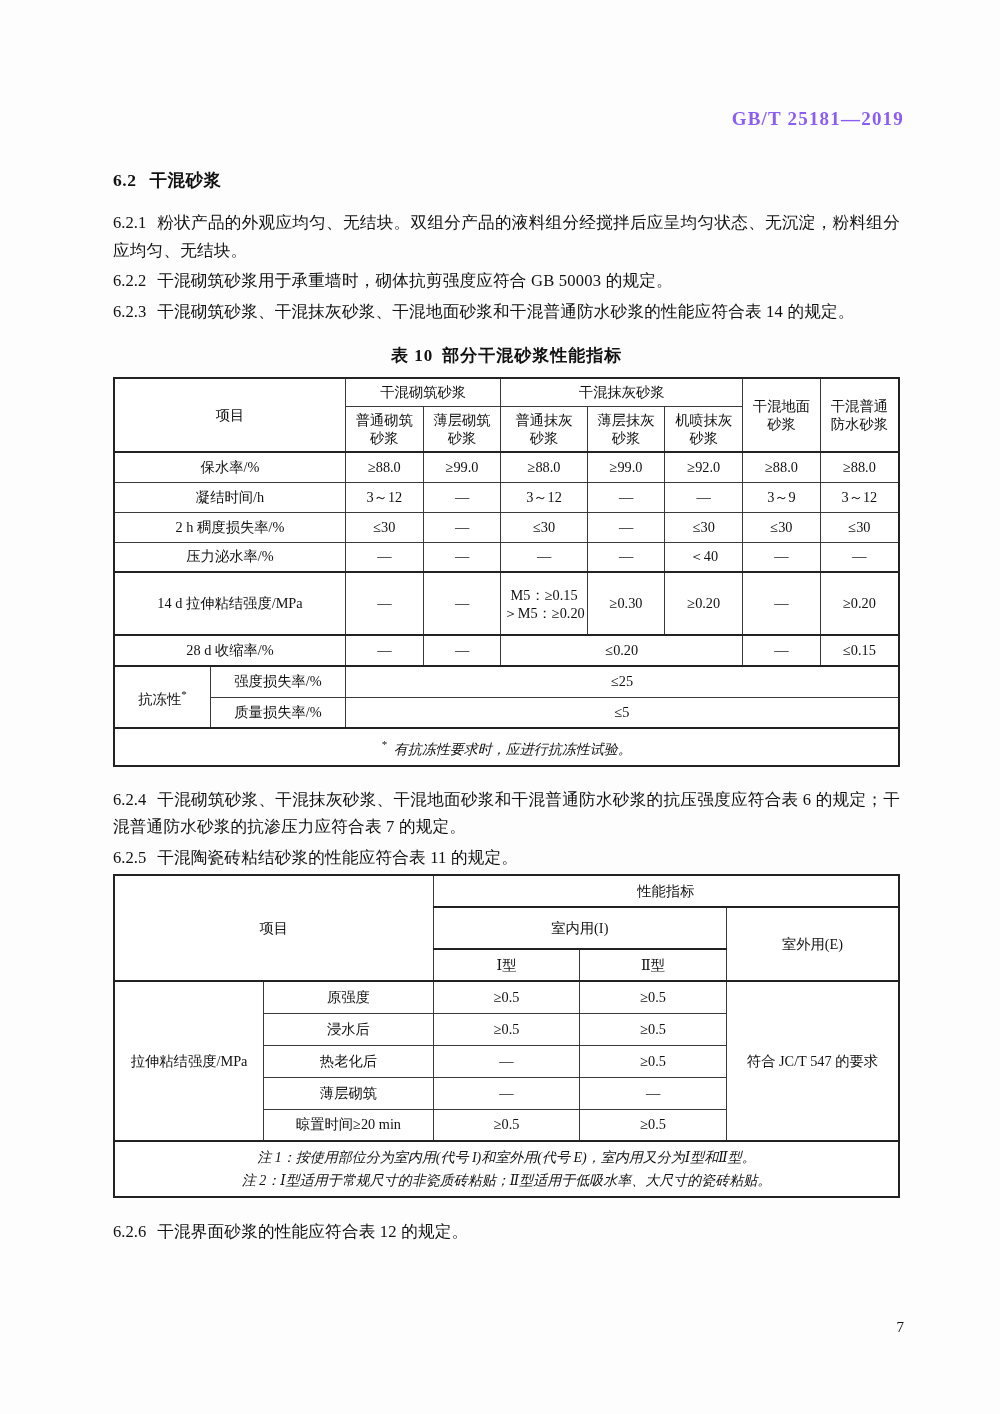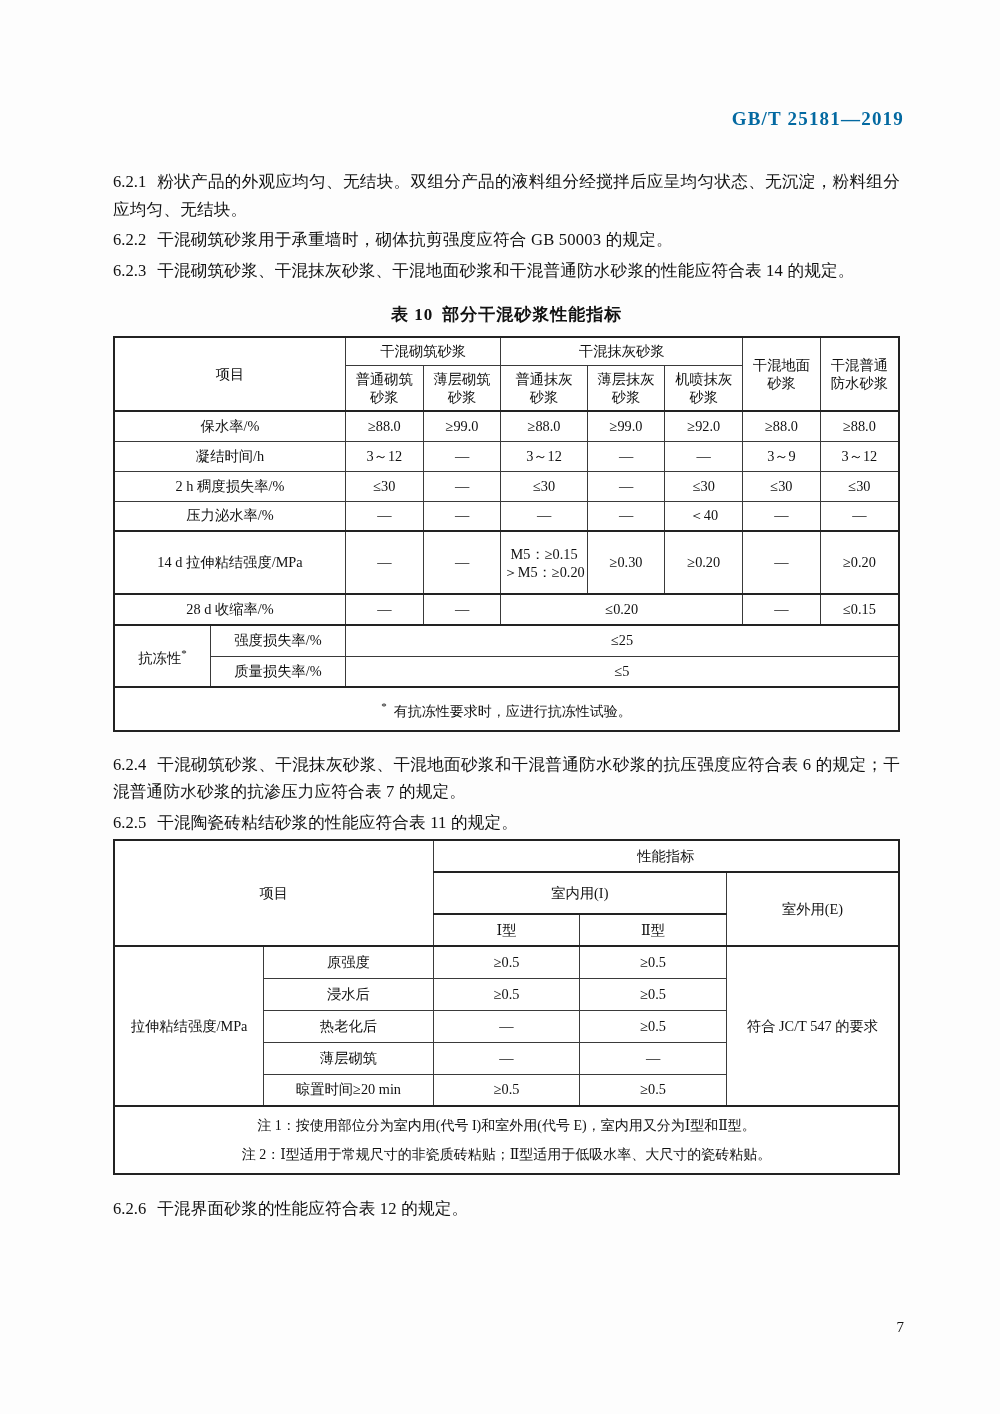--- a/index.html
+++ b/index.html
@@ -11,21 +11,21 @@
     position:relative;
     overflow:hidden;
   }
   .page { position:absolute; inset:0; padding:0; }
 
   
   .doc-header {
     position:absolute; top:108px; right:96px;
     font-family:"Liberation Serif","DejaVu Serif",serif;
     font-weight:bold; font-size:19px; letter-spacing:1.2px;
-    color:#0369a1;
+    color:#8b5cf6;
   }
 
   
   .content { position:absolute; left:113px; top:168px; width:787px; }
 
   .clause-head {
     font-size:17.5px; font-weight:bold; margin:0 0 17px 0;
     letter-spacing:0.5px;
   }
   .clause-head .num { margin-right:13px; }
@@ -58,40 +58,43 @@
   table.std .outer-b { border-bottom:2.2px solid #222; }
   table.std .outer-l { border-left:2.2px solid #222; }
   table.std .outer-r { border-right:2.2px solid #222; }
   .thick-t { border-top:2.2px solid #222 !important; }
 
   .h-tall { height:40px; }
   .cell2 { line-height:18px;margin-top:10px; }
   .cell2 div { white-space:nowrap; }
   .note-cell {
     text-align:left; padding:6px 10px 6px 26px;
-    font-size:14px; line-height:29px;
+    font-size:14px; line-height:23px;font-style:italic;
   }
   .note-cell .line { display:block; }
   .sup { font-size:11px; vertical-align:super; }
 
   .pagenum {
     position:absolute; right:96px; bottom:78px;
     font-size:15px; font-family:"Liberation Serif","DejaVu Serif",serif;
   }
   .nowrap { white-space:nowrap; }
 </style>
 </head>
 <body>
 
 <div class="page">
 
   <div class="doc-header">GB/T 25181—2019</div>
 
   <div class="content">
 
+    <div class="clause-head">
+      <span class="num">6.2</span><span>干混砂浆</span>
+    </div>
 
     <p class="para">
       <span class="num">6.2.1</span><span>粉状产品的外观应均匀、无结块。双组分产品的液料组分经搅拌后应呈均匀状态、无沉淀，粉料组分应均匀、无结块。</span>
     </p>
 
     <p class="para">
       <span class="num">6.2.2</span><span>干混砌筑砂浆用于承重墙时，砌体抗剪强度应符合 GB 50003 的规定。</span>
     </p>
 
     <p class="para">

